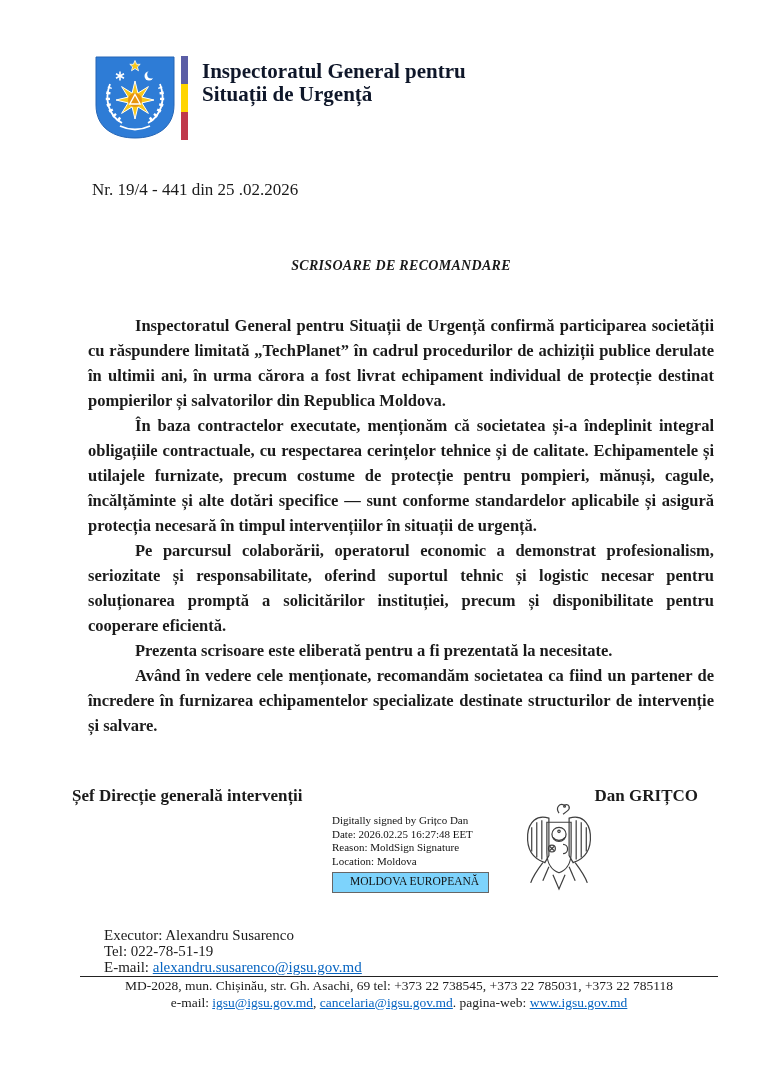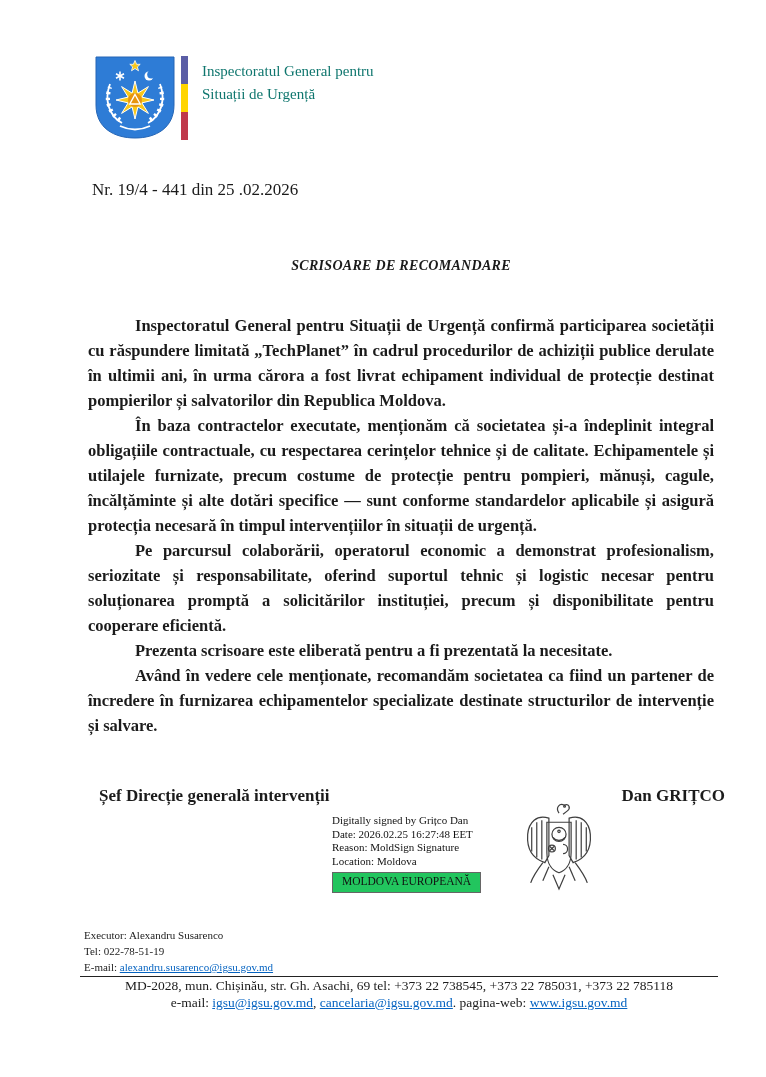--- a/index.html
+++ b/index.html
@@ -9,39 +9,39 @@
   
   .header{position:absolute;left:92px;top:54px;display:flex;align-items:flex-start;}
   .emblem{width:86px;height:87px;display:block;}
   .flagbar{width:7px;height:84px;margin-left:3px;margin-top:2px;display:flex;flex-direction:column;}
   .flagbar div{flex:1;}
   .flag-blue{background:#5b5ea6;}
   .flag-yellow{background:#ffd500;}
   .flag-red{background:#c0394b;}
   .header-text{margin-left:14px;}
   .ministry{font-weight:bold;font-size:18.5px;line-height:23px;color:#14141c;}
-  .inspectorate{font-size:15px;line-height:23px;margin-top:6px;color:#0f766e;}
+  .inspectorate{font-size:21px;line-height:23px;margin-top:6px;color:#0f172a;font-weight:bold;}
 
   .refno{position:absolute;left:92px;top:180px;font-size:17px;}
   .doc-title{position:absolute;left:88px;top:258px;width:626px;text-align:center;
              font-weight:bold;font-style:italic;font-size:14px;letter-spacing:.3px;}
 
   .body-text{position:absolute;left:88px;top:313px;width:626px;font-size:16.5px;
              line-height:25px;text-align:justify;}
   .body-text p{margin:0;text-indent:47px;font-weight:bold;}
 
-  .sig-row{position:absolute;left:99px;top:786px;width:626px;display:flex;
+  .sig-row{position:absolute;left:72px;top:786px;width:626px;display:flex;
            justify-content:space-between;font-weight:bold;font-size:17px;}
 
   .moldsign{position:absolute;left:332px;top:814px;font-size:11px;line-height:13.5px;color:#111;}
-  .stamp-box{display:inline-block;margin-top:4px;border:1px solid #666;padding:2px 9px 3px 9px;
-             font-size:11.5px;background:#22c55e;}
+  .stamp-box{display:inline-block;margin-top:4px;border:1px solid #666;padding:2px 9px 3px 17px;
+             font-size:11.5px;background:#7dd3fc;}
   .coa{position:absolute;left:518px;top:800px;}
 
-  .executor{position:absolute;left:84px;top:927px;font-size:11px;line-height:16px;}
+  .executor{position:absolute;left:104px;top:927px;font-size:15px;line-height:16px;}
   a.link{color:#0563c1;text-decoration:underline;cursor:pointer;}
 
   .footer{position:absolute;left:80px;top:976px;width:638px;border-top:1.5px solid #222;
           text-align:center;font-size:13.5px;line-height:16.5px;padding-top:1px;}
 </style>
 </head>
 <body>
 
 <div class="page">
 

